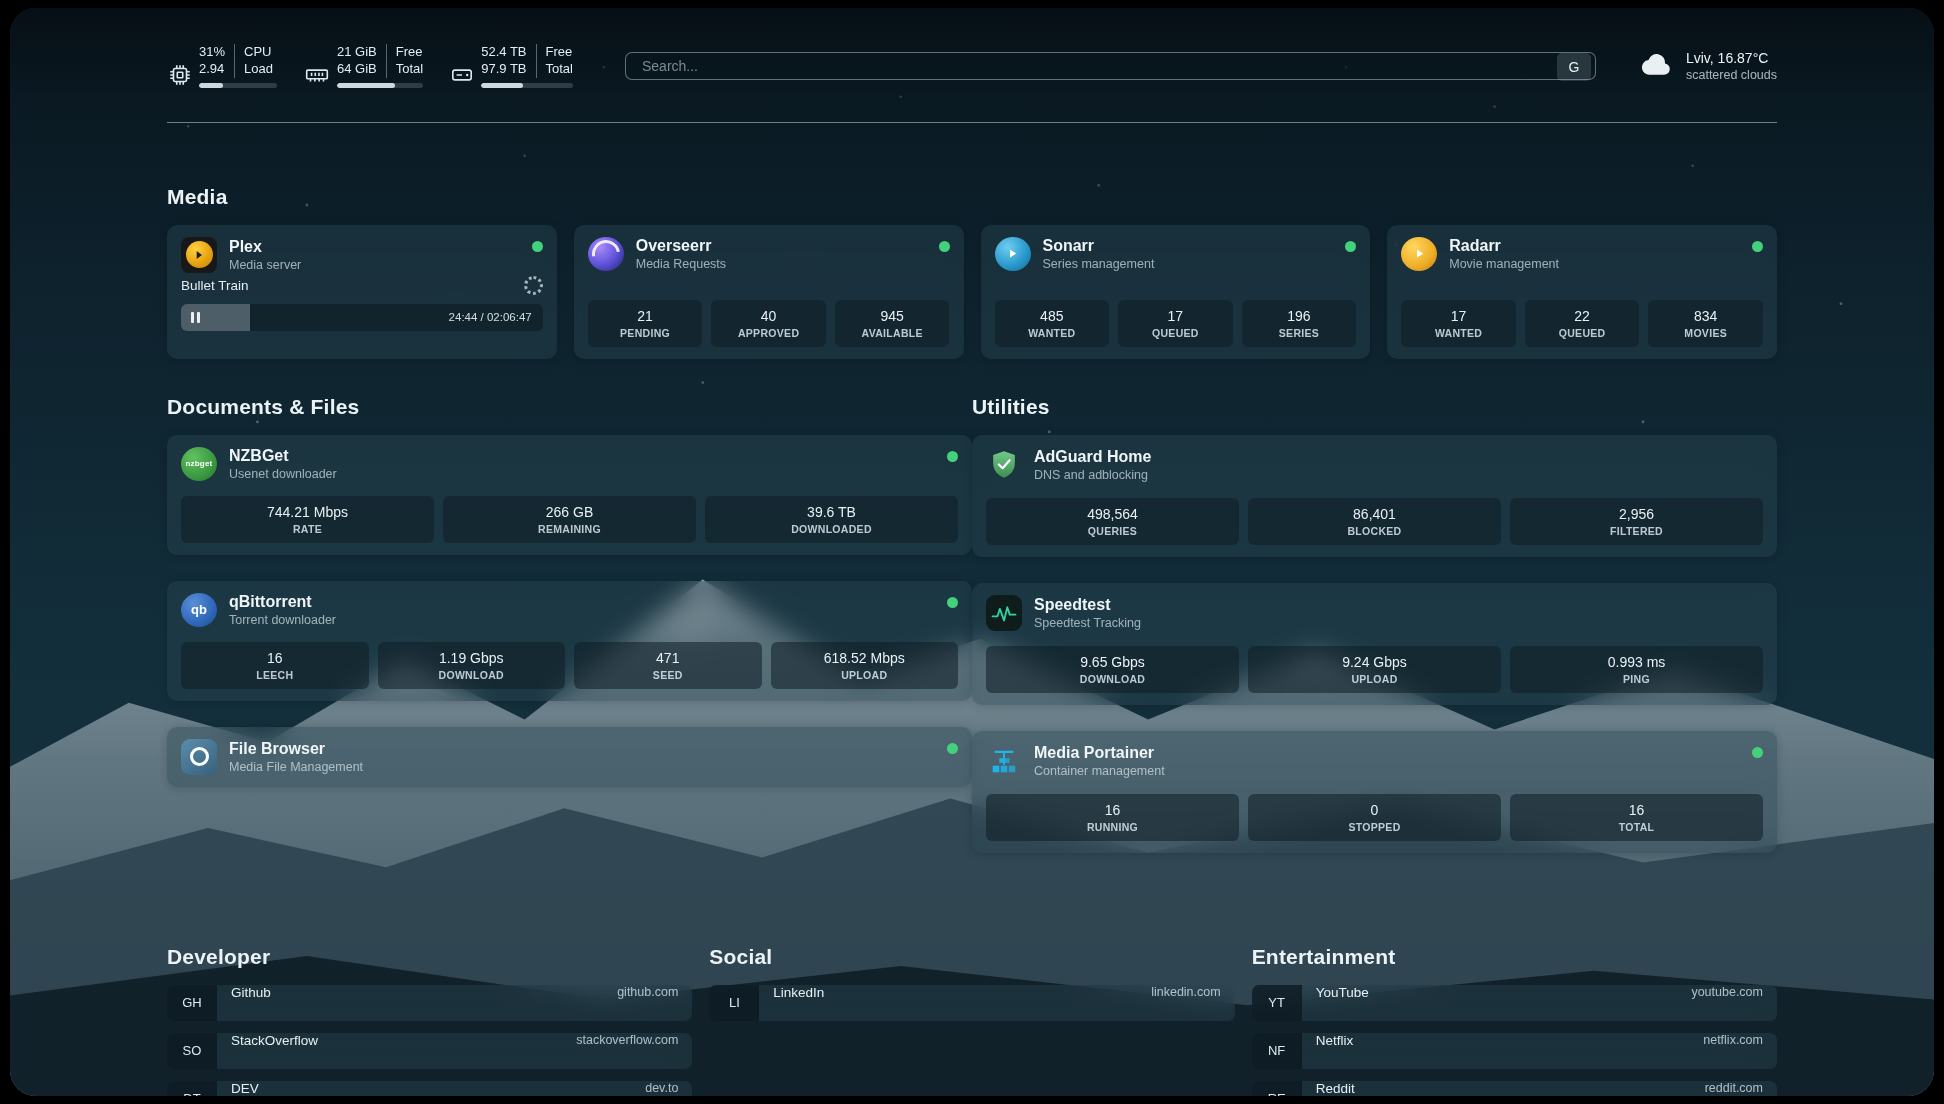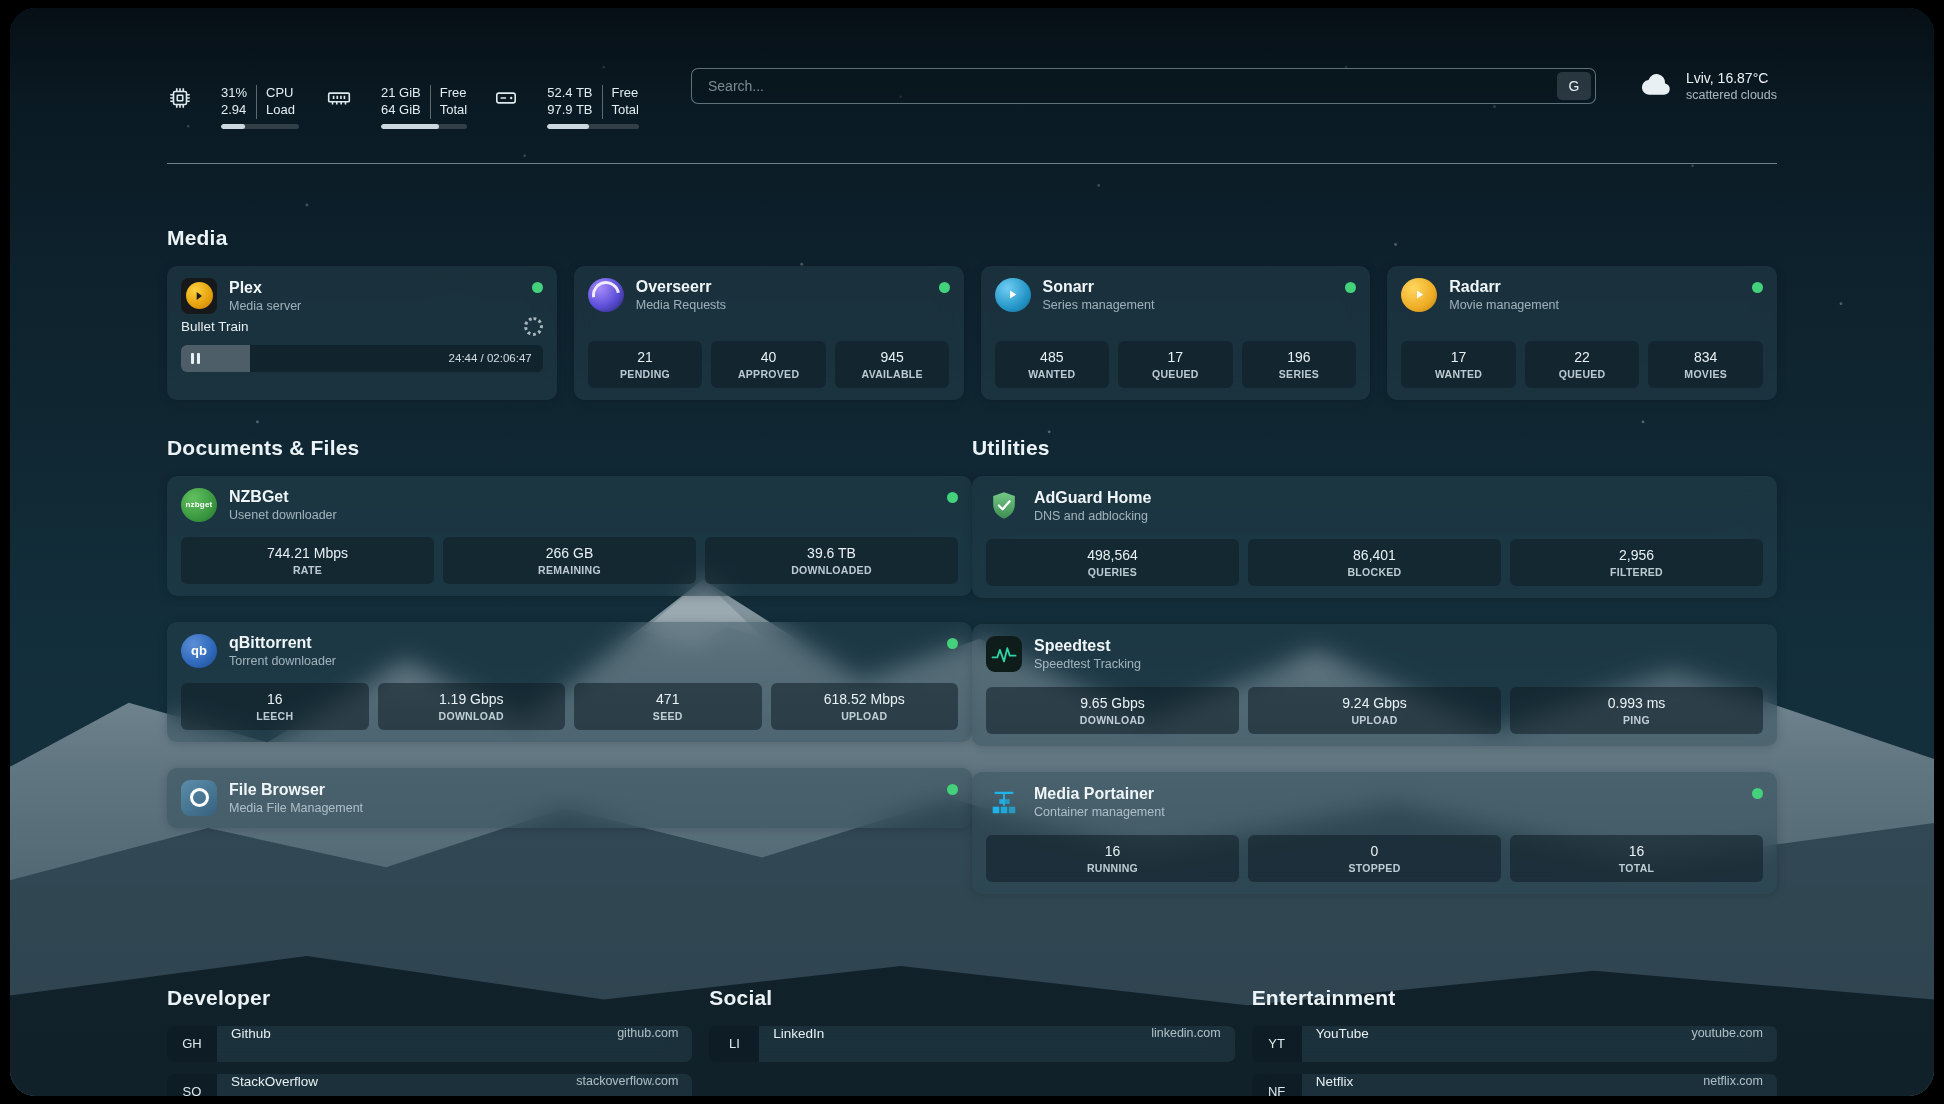--- a/index.html
+++ b/index.html
@@ -18,31 +18,31 @@
     background:linear-gradient(180deg,
       rgba(6,14,20,0.92) 0%, rgba(8,22,30,0.62) 9%,
       rgba(10,26,36,0.40) 24%, rgba(10,26,36,0.24) 58%,
       rgba(8,20,28,0.30) 100%);
   }
   .content{position:relative;width:1610px;margin:0 auto;height:100%;}
 
   
   header{display:flex;align-items:center;padding-top:36px;}
   .res-widgets{display:flex;gap:26px;align-items:center;}
-  .res-widget{display:flex;align-items:flex-start;gap:28px;margin-top:41px;}
+  .res-widget{display:flex;align-items:flex-end;gap:6px;}
   .res-icon svg{display:block;}
   .res-rows{display:flex;}
   .res-col{display:flex;flex-direction:column;font-size:13px;line-height:1.3;color:#e3edf2;}
   .res-col.values{padding-right:9px;align-items:flex-start;}
   .res-col.labels{border-left:1px solid rgba(255,255,255,0.35);padding-left:9px;}
   .res-bar{margin-top:5px;height:5px;width:100%;min-width:78px;border-radius:3px;background:rgba(255,255,255,0.16);overflow:hidden;}
   .res-fill{height:100%;border-radius:3px;background:#cdd8de;}
 
   .search{
-    flex:1;display:flex;align-items:center;height:36px;margin:0 44px 0 52px;
+    flex:1;display:flex;height:28px;margin:0 44px 0 52px;
     border:1px solid rgba(152,173,185,0.6);border-radius:7px;
     background:rgba(10,22,30,0.35);padding:0 4px 0 14px;box-sizing:border-box;
   }
   .search input{
     flex:1;background:transparent;border:none;outline:none;
     color:#dfe9ee;font-size:14px;font-family:"Liberation Sans",sans-serif;
   }
   .search input::placeholder{color:rgba(198,214,224,0.6);}
   .search-btn{
     width:34px;height:28px;border:none;border-radius:5px;cursor:pointer;

